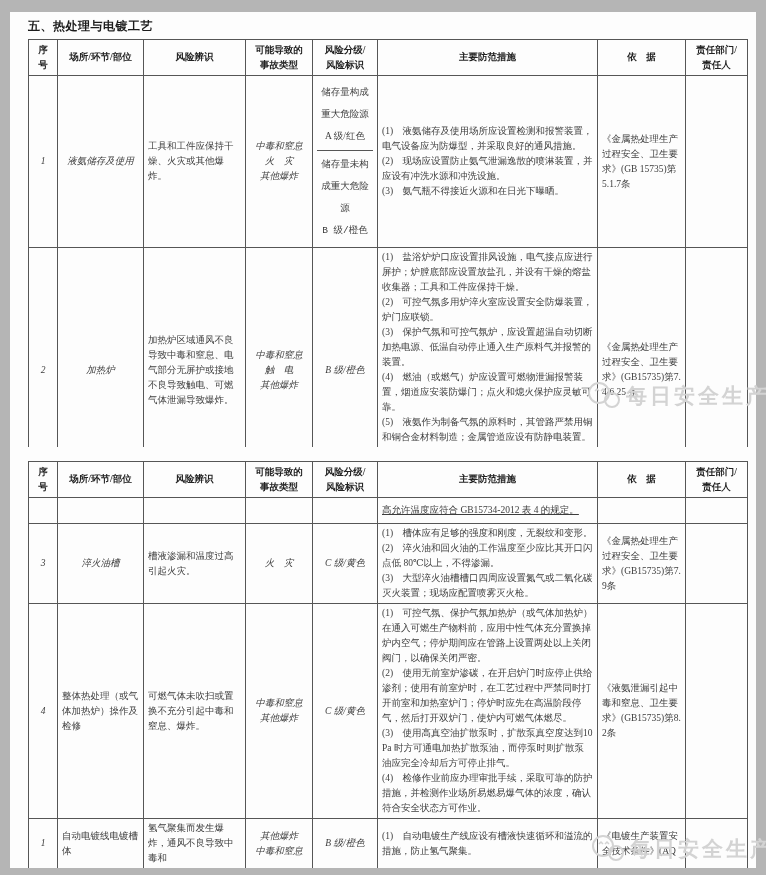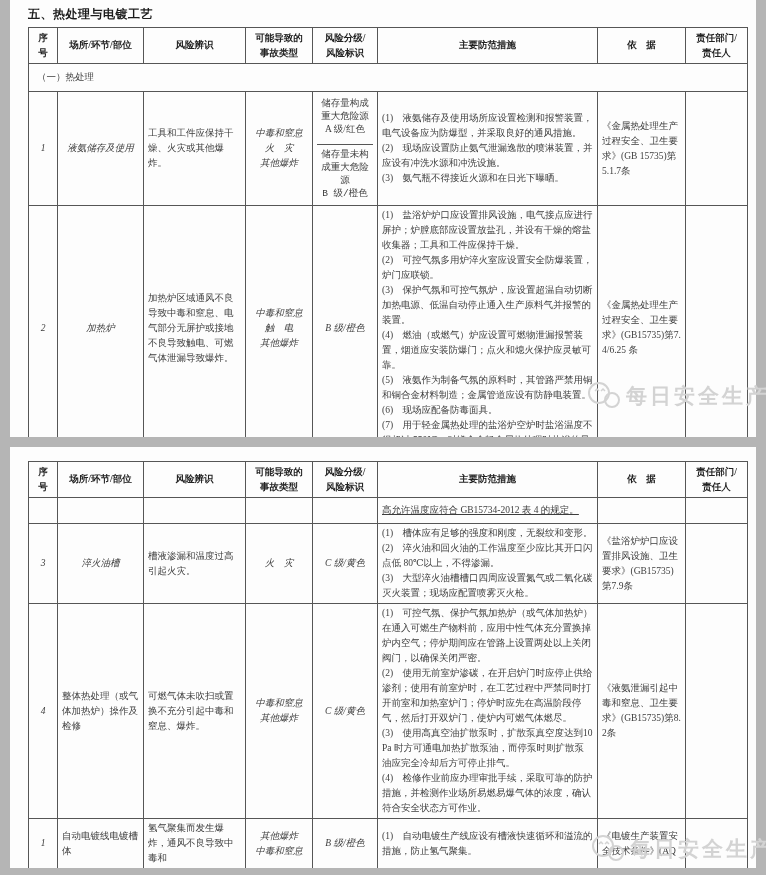--- a/index.html
+++ b/index.html
@@ -6,21 +6,21 @@
   body{
     width:766px;height:875px;position:relative;overflow:hidden;
     background:#b5b5b5;
     font-family:"Liberation Serif","DejaVu Serif",serif;
     color:#3d3d3d;
   }
   .page{
     position:absolute;left:10px;width:746px;background:#fdfdfd;
     overflow:hidden;box-sizing:border-box;
   }
-  #page1{top:0;height:437px;padding:6px 16px 0 18px;}
+  #page1{top:12px;height:437px;padding:6px 16px 0 18px;}
   #page2{top:447px;height:421px;padding:14px 0 0 18px;}
   .doc-title{
     font-size:12px;font-weight:bold;color:#1c1c1c;
     margin:0 0 4px 0;letter-spacing:0.5px;
   }
   table.risk-table{
     border-collapse:collapse;table-layout:fixed;width:719px;
   }
   table.risk-table td{
     border:1px solid #565656;
@@ -33,21 +33,21 @@
     white-space:pre-line;line-height:14px;font-size:9.5px;}
   tr.headrow{height:36px;}
   tr.sectionrow{height:28px;}
   tr.sectionrow td{text-align:left;padding-left:8px;font-size:9.5px;}
   td.c{text-align:center;font-style:italic;}
   td.l{text-align:left;}
   td.pre{white-space:pre-line;}
   td.split{padding:0;vertical-align:top;}
   .sub{
     text-align:center;white-space:pre-line;padding:3px 2px;
-    line-height:13px;box-sizing:border-box;
+    line-height:22px;box-sizing:border-box;
   }
   .sub.top{border-bottom:1px solid #565656;min-height:51px;}
   .sub.bot{min-height:55px;font-family:Liberation Mono, monospace;}
   .watermark{
     position:absolute;display:flex;align-items:center;gap:4px;
     color:#d3d3d3;font-size:21px;font-weight:bold;letter-spacing:3px;
     z-index:5;pointer-events:none;white-space:nowrap;
   }
   #wm1{left:586px;top:381px;}
   #wm2{left:590px;top:834px;}
@@ -77,23 +77,20 @@
       <td class="hd">场所/环节/部位</td>
       <td class="hd">风险辨识</td>
       <td class="hd">可能导致的
 事故类型</td>
       <td class="hd">风险分级/
 风险标识</td>
       <td class="hd">主要防范措施</td>
       <td class="hd">依　据</td>
       <td class="hd">责任部门/
 责任人</td>
-    </tr>
-    <tr class="sectionrow">
-      <td colspan="8">（一）热处理</td>
     </tr>
     <tr style="height:108px;">
       <td class="c">1</td>
       <td class="c">液氨储存及使用</td>
       <td class="l">工具和工件应保持干燥、火灾或其他爆炸。</td>
       <td class="c pre">中毒和窒息
 火　灾
 其他爆炸</td>
       <td class="split">
         <div class="sub top">储存量构成
@@ -171,21 +168,21 @@
     </tr>
     <tr style="height:76px;">
       <td class="c">3</td>
       <td class="c">淬火油槽</td>
       <td class="l">槽液渗漏和温度过高引起火灾。</td>
       <td class="c pre">火　灾</td>
       <td class="c">C 级/黄色</td>
       <td class="l pre">(1)　槽体应有足够的强度和刚度，无裂纹和变形。
 (2)　淬火油和回火油的工作温度至少应比其开口闪点低 80℃以上，不得渗漏。
 (3)　大型淬火油槽槽口四周应设置氮气或二氧化碳灭火装置；现场应配置喷雾灭火枪。</td>
-      <td class="l">《盐浴炉炉口应设置排风设施、卫生要求》(GB15735)第7.9条</td>
+      <td class="l">《金属热处理生产过程安全、卫生要求》(GB15735)第7.9条</td>
       <td class="c"></td>
     </tr>
     <tr style="height:210px;">
       <td class="c">4</td>
       <td class="l">整体热处理（或气体加热炉）操作及检修</td>
       <td class="l">可燃气体未吹扫或置换不充分引起中毒和窒息、爆炸。</td>
       <td class="c pre">中毒和窒息
 其他爆炸</td>
       <td class="c">C 级/黄色</td>
       <td class="l pre">(1)　可控气氛、保护气氛加热炉（或气体加热炉）在通入可燃生产物料前，应用中性气体充分置换掉炉内空气；停炉期间应在管路上设置两处以上关闭阀门，以确保关闭严密。

